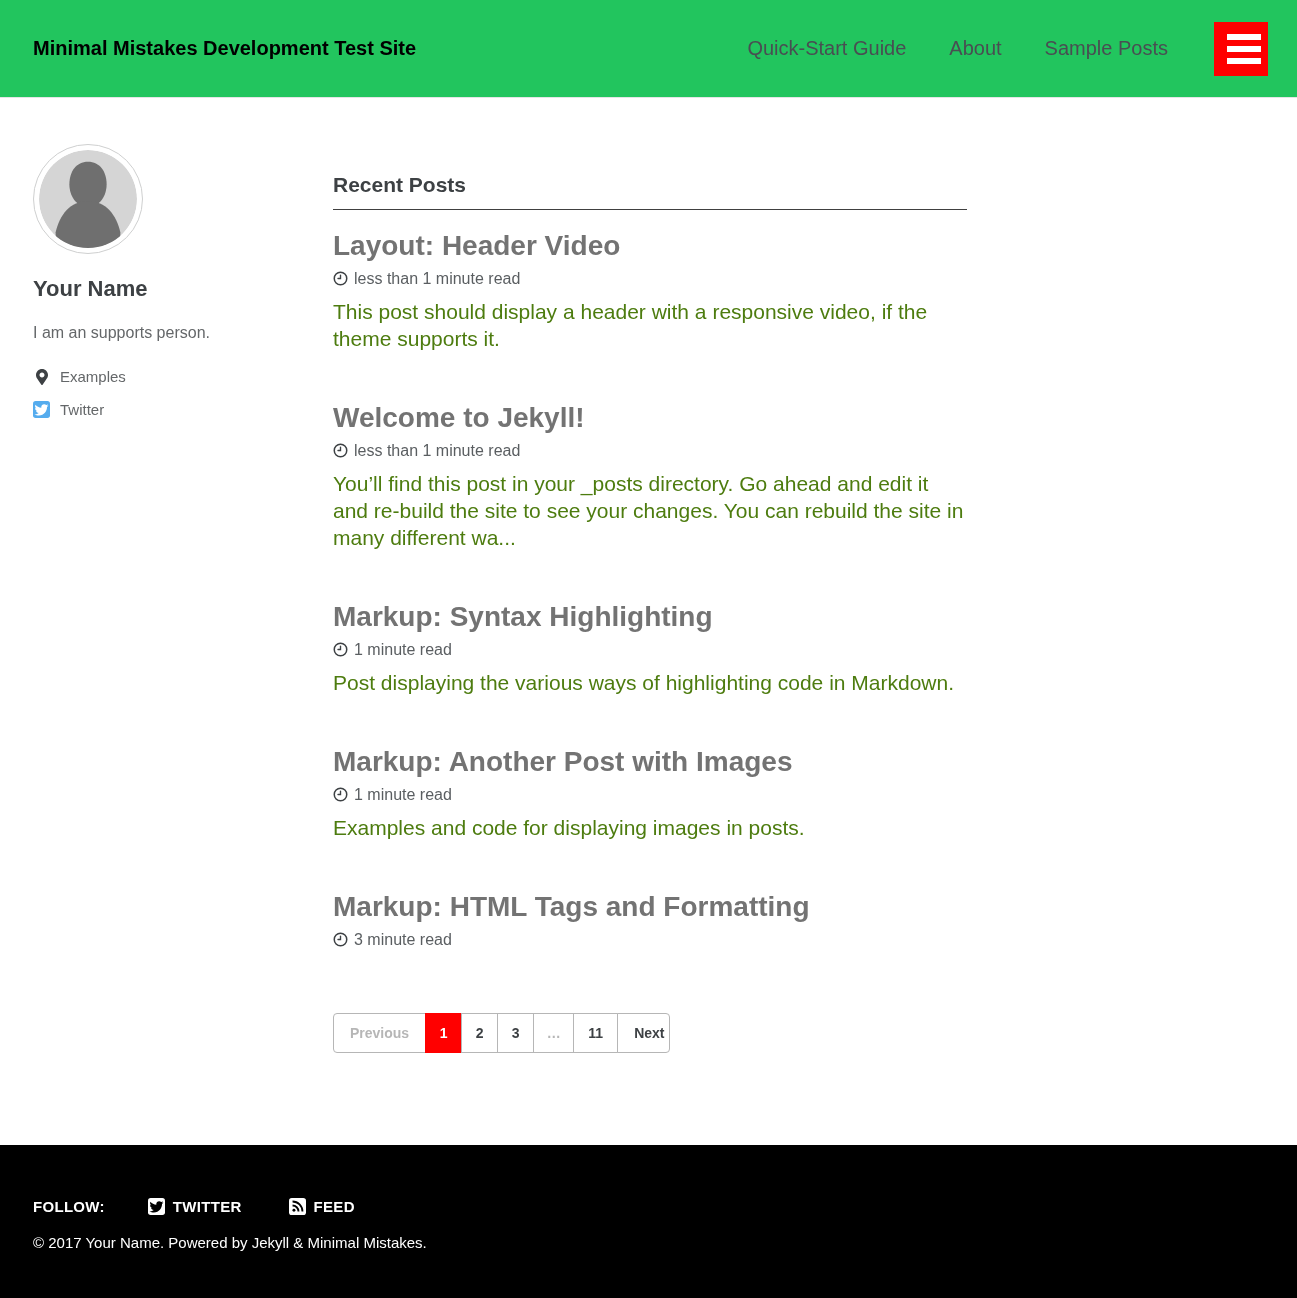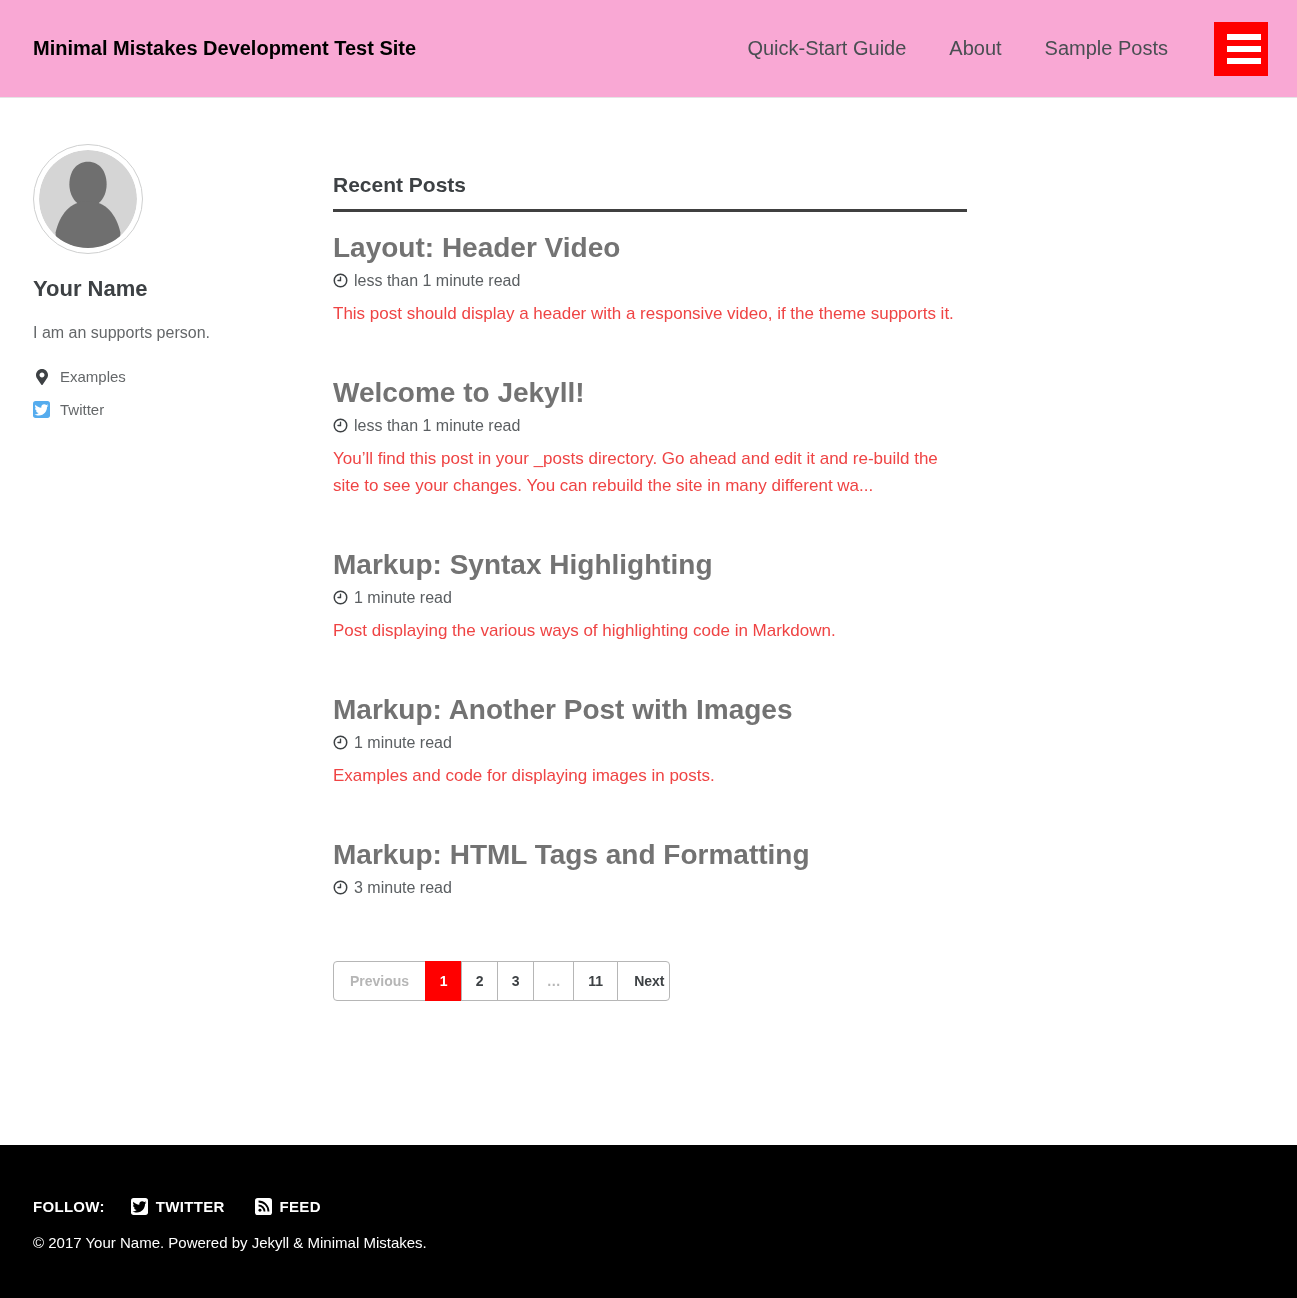--- a/index.html
+++ b/index.html
@@ -17,21 +17,21 @@
   a { text-decoration: none; color: inherit; }
 
   
   .masthead {
     height: 98px;
     flex-shrink: 0;
     display: flex;
     align-items: center;
     padding: 0 29px 0 33px;
     border-bottom: 1px solid #e4e5e5;
-    background: #f9a8d4;
+    background: #22c55e;
   }
   .site-title {
     font-size: 20px;
     font-weight: 700;
     color: #000;
     margin-right: auto;
   }
   .masthead-nav {
     display: flex;
     align-items: center;
@@ -111,21 +111,21 @@
 
   
   .main-col { width: 634px; margin-left: 50px; }
   .archive-heading {
     margin: 28px 0 0 0;
     font-size: 21px;
     line-height: 25px;
     font-weight: 700;
     color: #3d4144;
     padding-bottom: 12px;
-    border-bottom: 3px solid #404040;
+    border-bottom: 1px solid #404040;
   }
   .post-item { margin-top: 20px; margin-bottom: 50px; }
   .post-title {
     margin: 0;
     font-size: 28px;
     line-height: 31px;
     font-weight: 700;
     color: #737373;
   }
   .post-title a { cursor: pointer; }
@@ -133,23 +133,23 @@
     margin: 8px 0 0 0;
     font-size: 16px;
     line-height: 19px;
     color: #5a5e61;
     display: flex;
     align-items: center;
     gap: 6px;
   }
   .post-excerpt {
     margin: 10px 0 0 0;
-    font-size: 17px;
+    font-size: 21px;
     line-height: 27px;
-    color: #ef4444;
+    color: #4d7c0f;
   }
 
   
   .pagination {
     display: flex;
     margin-top: 64px;
     font-size: 14px;
     font-weight: 700;
   }
   .page-cell {
@@ -176,20 +176,21 @@
     background: #000;
     color: #fff;
     padding: 53px 33px 0 33px;
   }
   .follow-row {
     display: flex;
     align-items: center;
     font-size: 15px;
     font-weight: 700;
     letter-spacing: 0.3px;
+    gap: 17px;
   }
   .follow-label { margin-right: 26px; }
   .footer-link {
     display: flex;
     align-items: center;
     gap: 8px;
     margin-right: 30px;
     cursor: pointer;
   }
   .footer-copyright {

